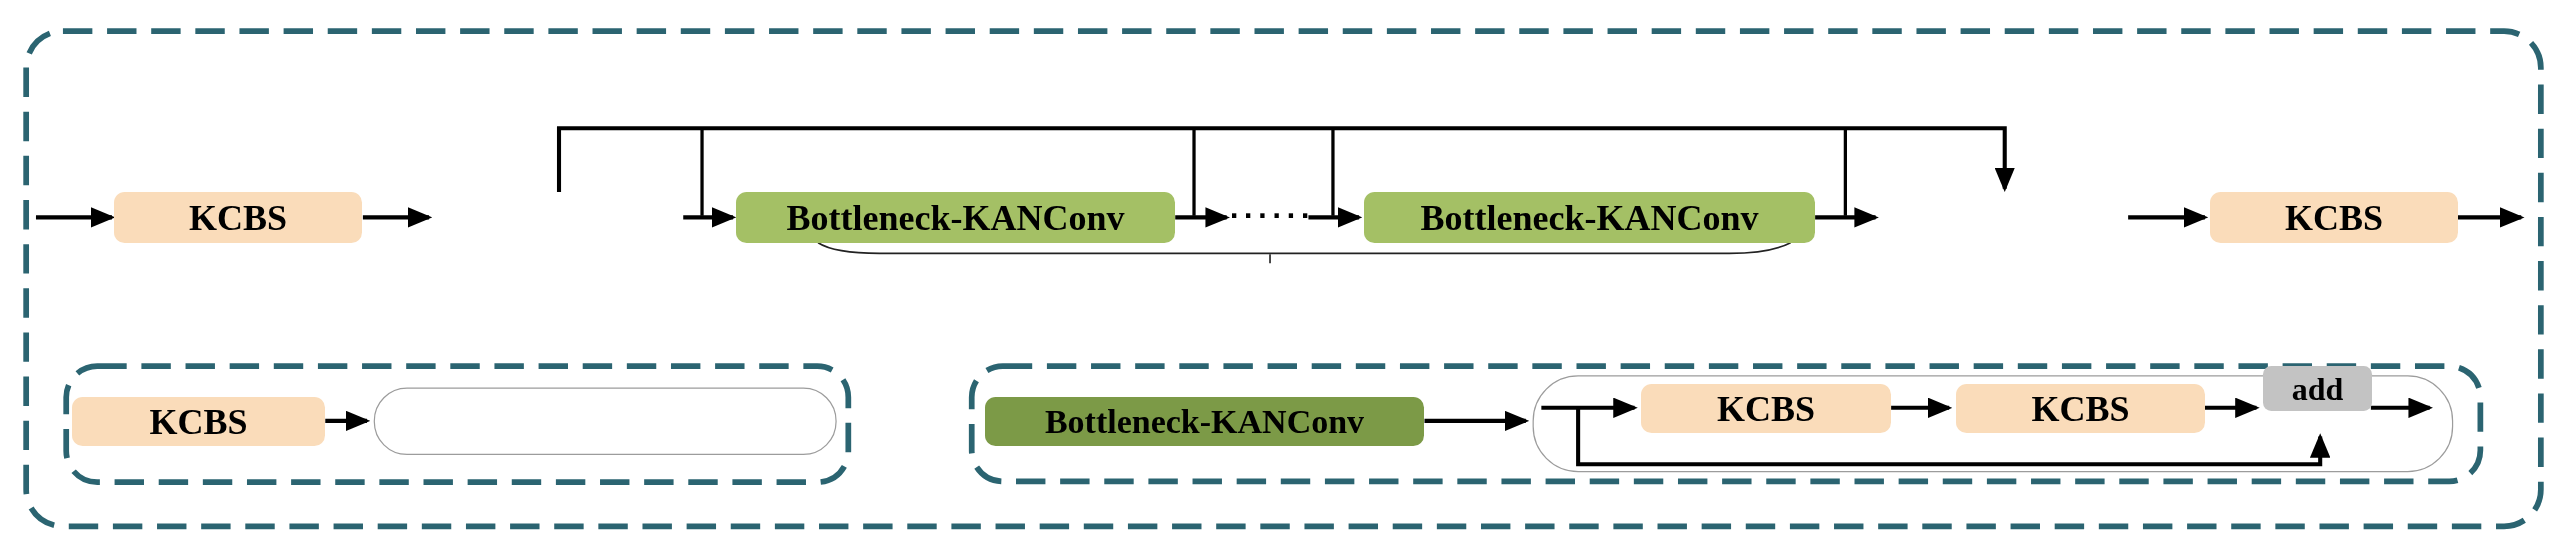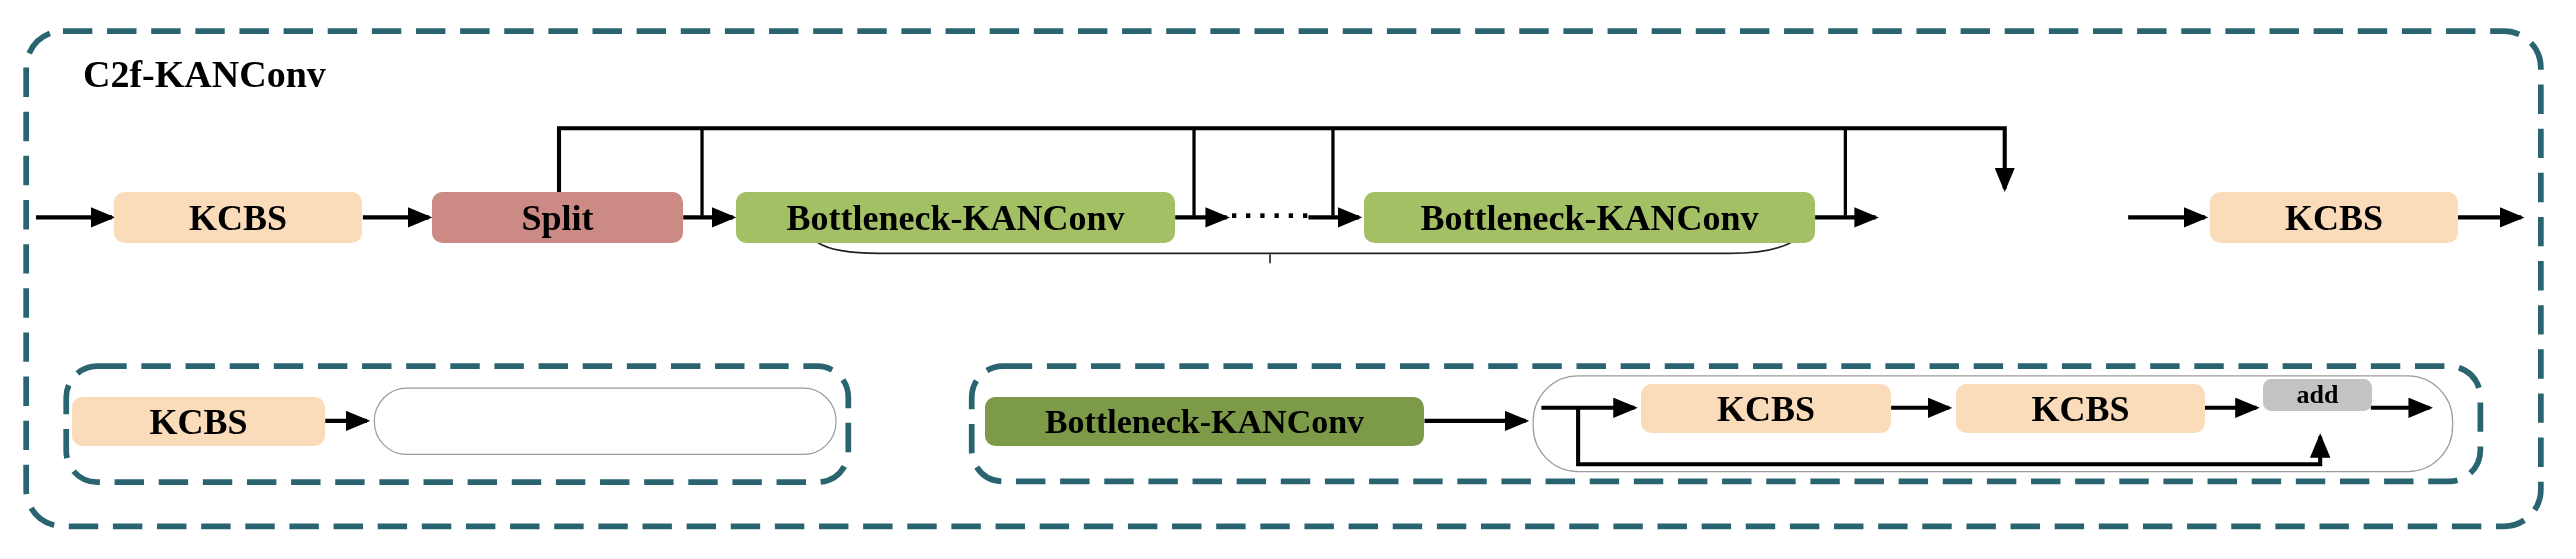--- a/index.html
+++ b/index.html
@@ -63,30 +63,28 @@
     <line x1="397" y1="515" x2="448" y2="515" stroke="#000" stroke-width="5" marker-end="url(#ah)"></line>
 
     <line x1="1742" y1="515" x2="1866" y2="515" stroke="#000" stroke-width="5" marker-end="url(#ah)"></line>
     <line x1="1885" y1="499" x2="1999" y2="499" stroke="#000" stroke-width="5" marker-end="url(#ah)"></line>
     <line x1="2313" y1="499" x2="2384" y2="499" stroke="#000" stroke-width="5" marker-end="url(#ah)"></line>
     <line x1="2697" y1="499" x2="2760" y2="499" stroke="#000" stroke-width="5" marker-end="url(#ah)"></line>
     <line x1="2900" y1="499" x2="2972" y2="499" stroke="#000" stroke-width="5" marker-end="url(#ah)"></line>
     <path d="M1930,499 L1930,568 L2838,568 L2838,534" fill="none" stroke="#000" stroke-width="5" marker-end="url(#ah)"></path>
   </svg>
 
-  <div class="title">C2f-KANConv</div>
 
   <div class="node c-kcbs" style="left:114px;top:192px;width:248px;height:51px;">KCBS</div>
-  <div class="node c-split" style="left:432px;top:192px;width:251px;height:51px;">Split</div>
   <div class="node c-bn" style="left:736px;top:192px;width:439px;height:51px;">Bottleneck-KANConv</div>
   <div class="dots" style="left:1231px;top:192px;width:82px;height:47px;">······</div>
   <div class="node c-bn" style="left:1364px;top:192px;width:451px;height:51px;">Bottleneck-KANConv</div>
   <div class="node c-kcbs" style="left:2210px;top:192px;width:248px;height:51px;">KCBS</div>
 
   <div class="node c-kcbs" style="left:72px;top:397px;width:253px;height:49px;">KCBS</div>
 
   <div class="node c-bnd" style="left:985px;top:397px;width:439px;height:49px;font-size:34px;">Bottleneck-KANConv</div>
   <div class="node c-kcbs" style="left:1641px;top:384px;width:250px;height:49px;">KCBS</div>
   <div class="node c-kcbs" style="left:1956px;top:384px;width:249px;height:49px;">KCBS</div>
-  <div class="node c-add" style="left:2263px;top:379px;width:109px;height:32px;font-size:26px;">add</div>
+  <div class="node c-add" style="left:2263px;top:366px;width:109px;height:45px;font-size:32px;">add</div>
 
 </div>
 
 
 </body></html>

